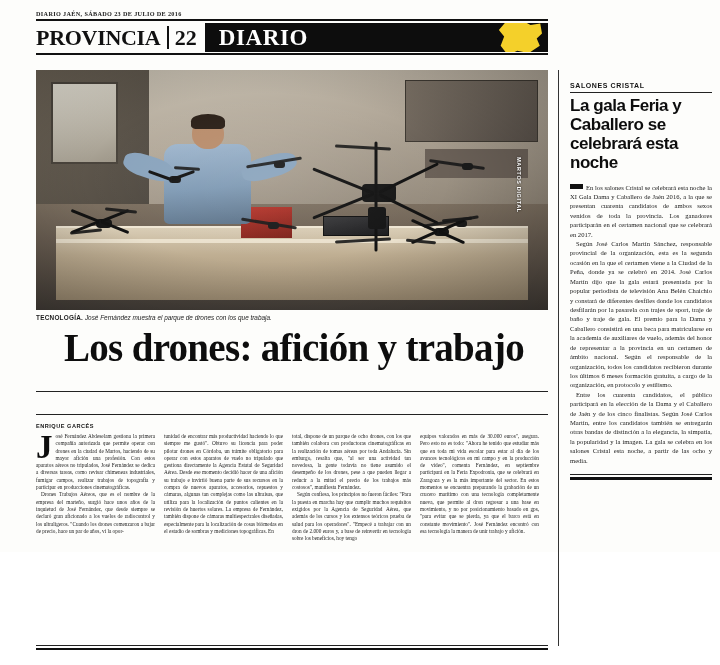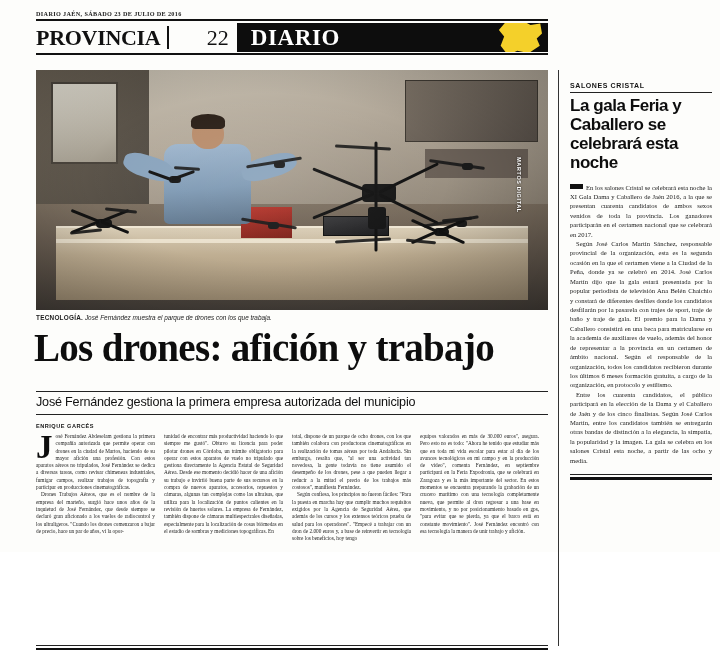--- a/index.html
+++ b/index.html
@@ -60,26 +60,25 @@
     padding-right: 7px;
     color: #111;
   }
   .page-num-sep {
     width: 1.3px;
     background: #111;
     margin: 3px 6px 3px 0;
   }
   .page-number {
     font-family: "Liberation Serif", serif;
-    font-weight: normal;
+    font-weight: bold;
     font-size: 22px;
     line-height: 29px;
     padding-right: 8px;
     color: #111;
-    margin-left: 32px;
   }
   .town-block {
     background: #0d0d0d;
     color: #ffffff;
     flex: 1;
     position: relative;
     display: flex;
     align-items: center;
     overflow: hidden;
   }
@@ -292,20 +291,21 @@
     position: absolute;
     left: 34px;
     top: 328px;
     width: 520px;
     font-family: "Liberation Serif", serif;
     font-weight: bold;
     font-size: 39px;
     letter-spacing: -0.7px;
     line-height: 1.05;
     color: #0d0d0d;
+    text-align: center;
   }
   .subhead-rule-top {
     position: absolute;
     left: 36px; top: 391px; width: 512px; height: 0.9px;
     background: #222;
   }
   .subhead {
     position: absolute;
     left: 36px;
     top: 395px;
@@ -527,21 +527,20 @@
   </div>
 
   <div class="caption">
     <b>TECNOLOGÍA.</b>
     <i>José Fernández muestra el parque de drones con los que trabaja.</i>
   </div>
 
   <div class="headline">Los drones: afición y trabajo</div>
 
   <div class="subhead-rule-top"></div>
-  <div class="subhead">José Fernández gestiona la primera empresa autorizada del municipio</div>
   <div class="subhead-rule-bottom"></div>
 
   <div class="byline">ENRIQUE GARCÉS</div>
 
   <div class="body-cols">
     <div class="col">
       <p class="first"><span class="dropcap">J</span><span>osé Fernández Abdeselam gestiona la primera compañía autorizada que permite operar con drones en la ciudad de Martos, haciendo de su mayor afición una profesión. Con estos aparatos aéreos no tripulados, José Fernández se dedica a diversas tareas, como revisar chimeneas industriales, fumigar campos, realizar trabajos de topografía y participar en producciones cinematográficas.</span></p>
       <p>Drones Trabajos Aéreos, que es el nombre de la empresa del marteño, surgió hace unos años de la inquietud de José Fernández, que desde siempre se declaró gran aficionado a los vuelos de radiocontrol y los ultraligeros. "Cuando los drones comenzaron a bajar de precio, hace un par de años, vi la opor-</p>
     </div>
     <div class="col">

